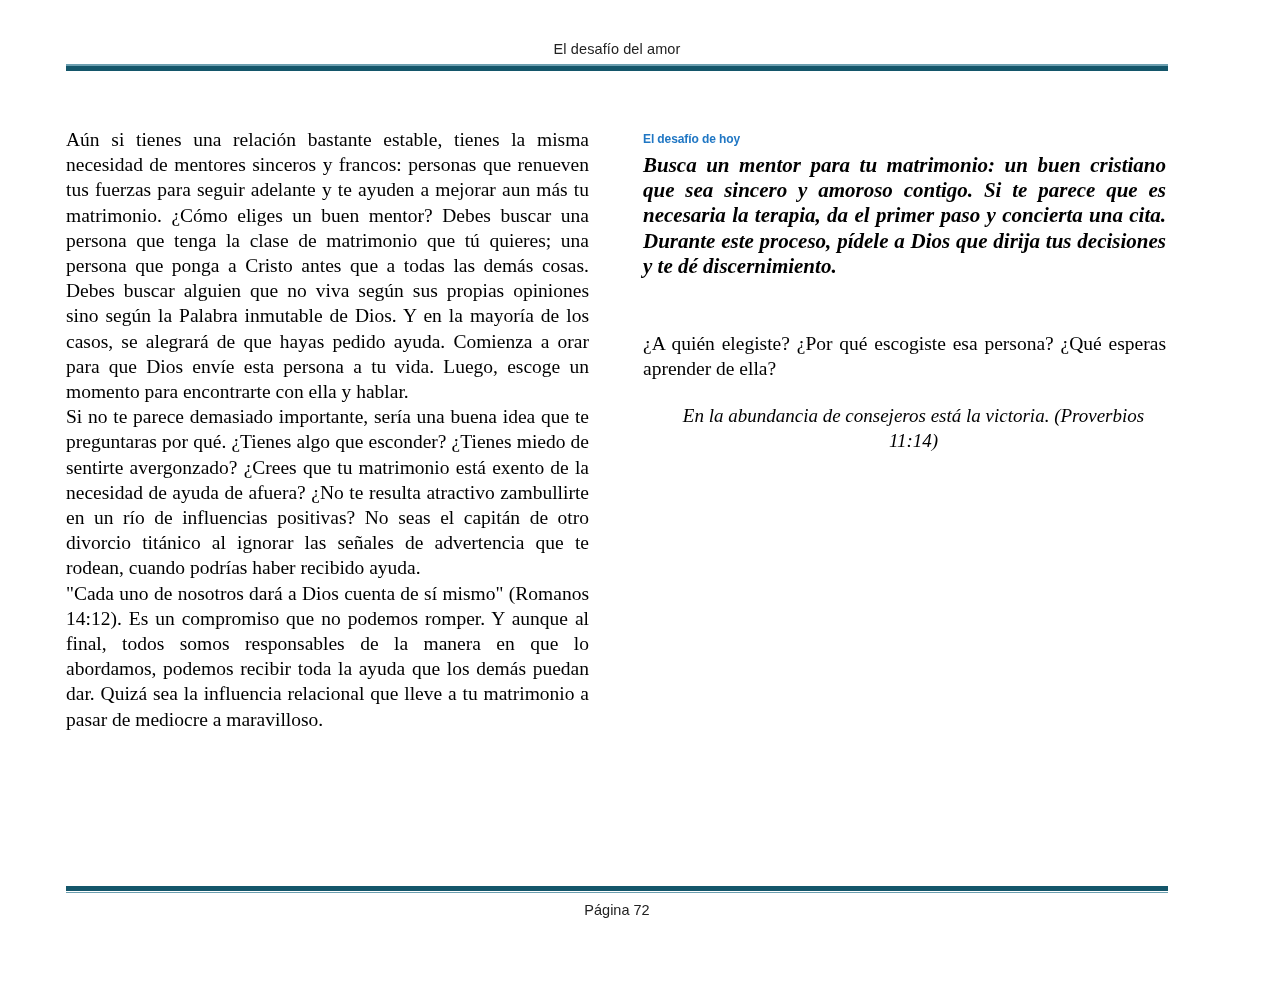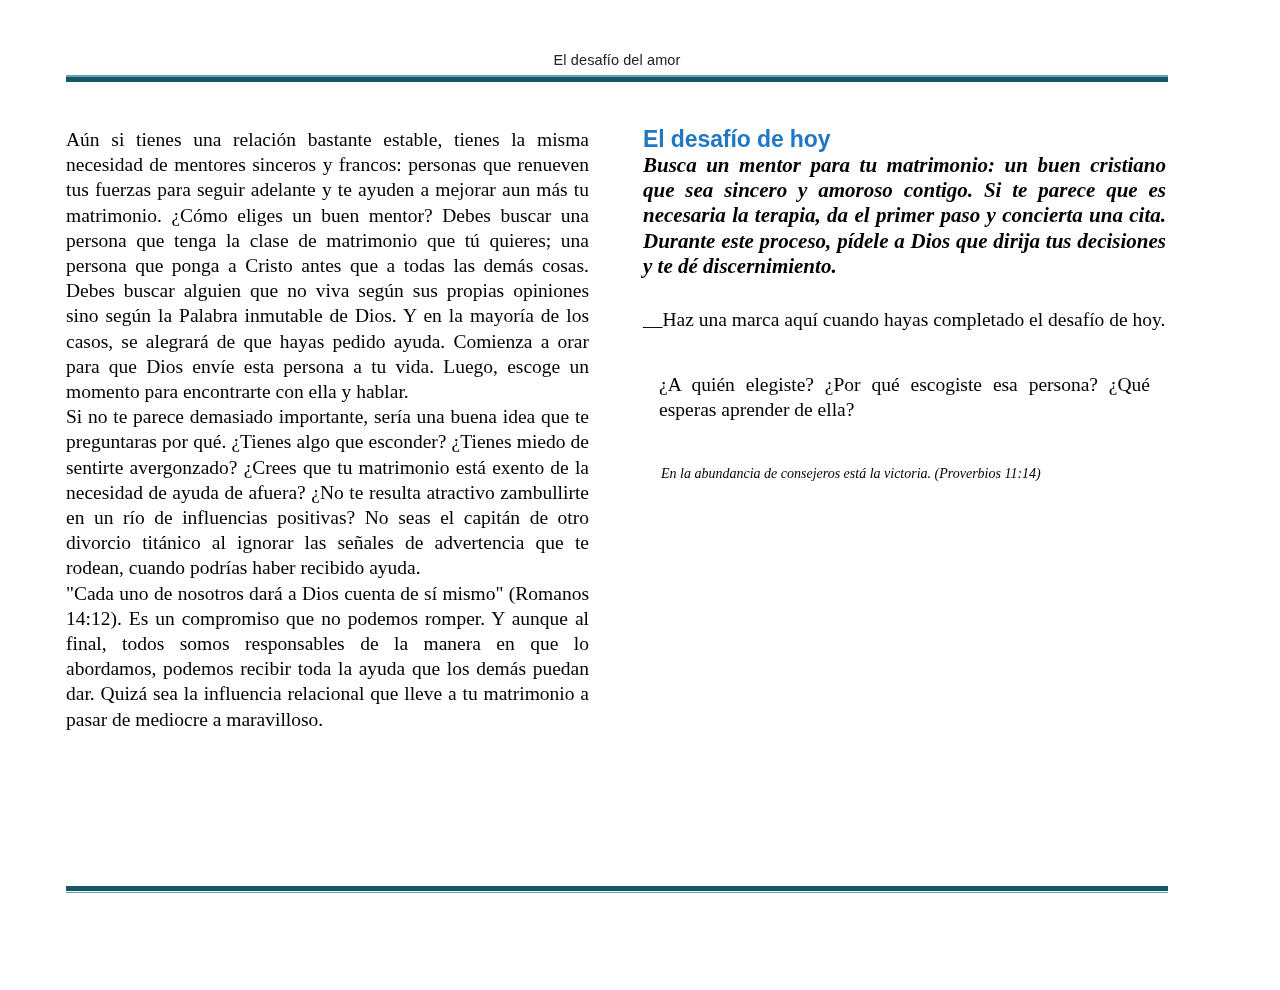--- a/index.html
+++ b/index.html
@@ -23,21 +23,21 @@
     top: 0;
     width: 1280px;
     height: 990px;
     box-sizing: border-box;
   }
 
   
   .header {
     position: absolute;
     left: 66px;
-    top: 51px;
+    top: 40px;
     width: 1102px;
     height: 36px;
   }
   .header-title {
     font-family: "Liberation Sans", "DejaVu Sans", sans-serif;
     font-size: 14.5px;
     color: #222222;
     text-align: center;
     line-height: 18px;
     letter-spacing: 0.1px;
@@ -105,21 +105,21 @@
     line-height: 25.2px;
     text-align: justify;
     text-justify: inter-word;
     margin: 0;
     hyphens: none;
   }
 
   
   .challenge-heading {
     font-family: "Liberation Sans", "DejaVu Sans", sans-serif;
-    font-size: 23px;
+    font-size: 12px;
     font-weight: bold;
     color: #2077c4;
     margin: 0 0 2px 0;
     line-height: 24px;
     letter-spacing: -0.1px;
   }
   .challenge-body {
     font-size: 21px;
     line-height: 25.2px;
     font-weight: bold;
@@ -134,29 +134,29 @@
   .checkline {
     font-size: 19.5px;
     line-height: 25.2px;
     text-align: left;
     margin: 0;
   }
   .question-p {
     font-size: 19.5px;
     line-height: 25.2px;
     text-align: justify;
-    margin: 16px;
+    margin: 0;
   }
   .scripture {
-    font-size: 14px;
+    font-size: 19px;
     line-height: 25px;
     font-style: italic;
     margin: 0;
     padding-left: 18px;
-    text-align: left;
+    text-align: center;
   }
 </style>
 </head>
 <body>
 
 <div class="page">
 
   <div class="header">
     <div class="header-title">El desafío del amor</div>
     <div class="rule-top">
@@ -172,33 +172,33 @@
       <p class="body-p">Si no te parece demasiado importante, sería una buena idea que te preguntaras por qué. ¿Tienes algo que esconder? ¿Tienes miedo de sentirte avergonzado? ¿Crees que tu matrimonio está exento de la necesidad de ayuda de afuera? ¿No te resulta atractivo zambullirte en un río de influencias positivas? No seas el capitán de otro divorcio titánico al ignorar las señales de advertencia que te rodean, cuando podrías haber recibido ayuda.</p>
       <p class="body-p">"Cada uno de nosotros dará a Dios cuenta de sí mismo" (Romanos 14:12). Es un compromiso que no podemos romper. Y aunque al final, todos somos responsables de la manera en que lo abordamos, podemos recibir toda la ayuda que los demás puedan dar. Quizá sea la influencia relacional que lleve a tu matrimonio a pasar de mediocre a maravilloso.</p>
     </div>
 
     <div class="col col-right">
       <h2 class="challenge-heading">El desafío de hoy</h2>
       <p class="challenge-body">Busca un mentor para tu matrimonio: un buen cristiano que sea sincero y amoroso contigo. Si te parece que es necesaria la terapia, da el primer paso y concierta una cita. Durante este proceso, pídele a Dios que dirija tus decisiones y te dé discernimiento.</p>
 
       <div class="spacer-md"></div>
 
-      <p class="checkline">__Haz una marca aquí cuando hayas completado el desafío de hoy.</p>
 
       <div class="spacer-sm"></div>
 
       <p class="question-p">¿A quién elegiste? ¿Por qué escogiste esa persona? ¿Qué esperas aprender de ella?</p>
 
       <div class="spacer-xs"></div>
 
       <p class="scripture">En la abundancia de consejeros está la victoria. (Proverbios 11:14)</p>
     </div>
 
   </div>
 
   <div class="footer">
     <div class="rule-bottom">
       <div class="bar-thick"></div>
       <div class="bar-thin"></div>
     </div>
+    <div class="footer-page">Página 72</div>
   </div>
 
 </div>
 
 </body></html>

